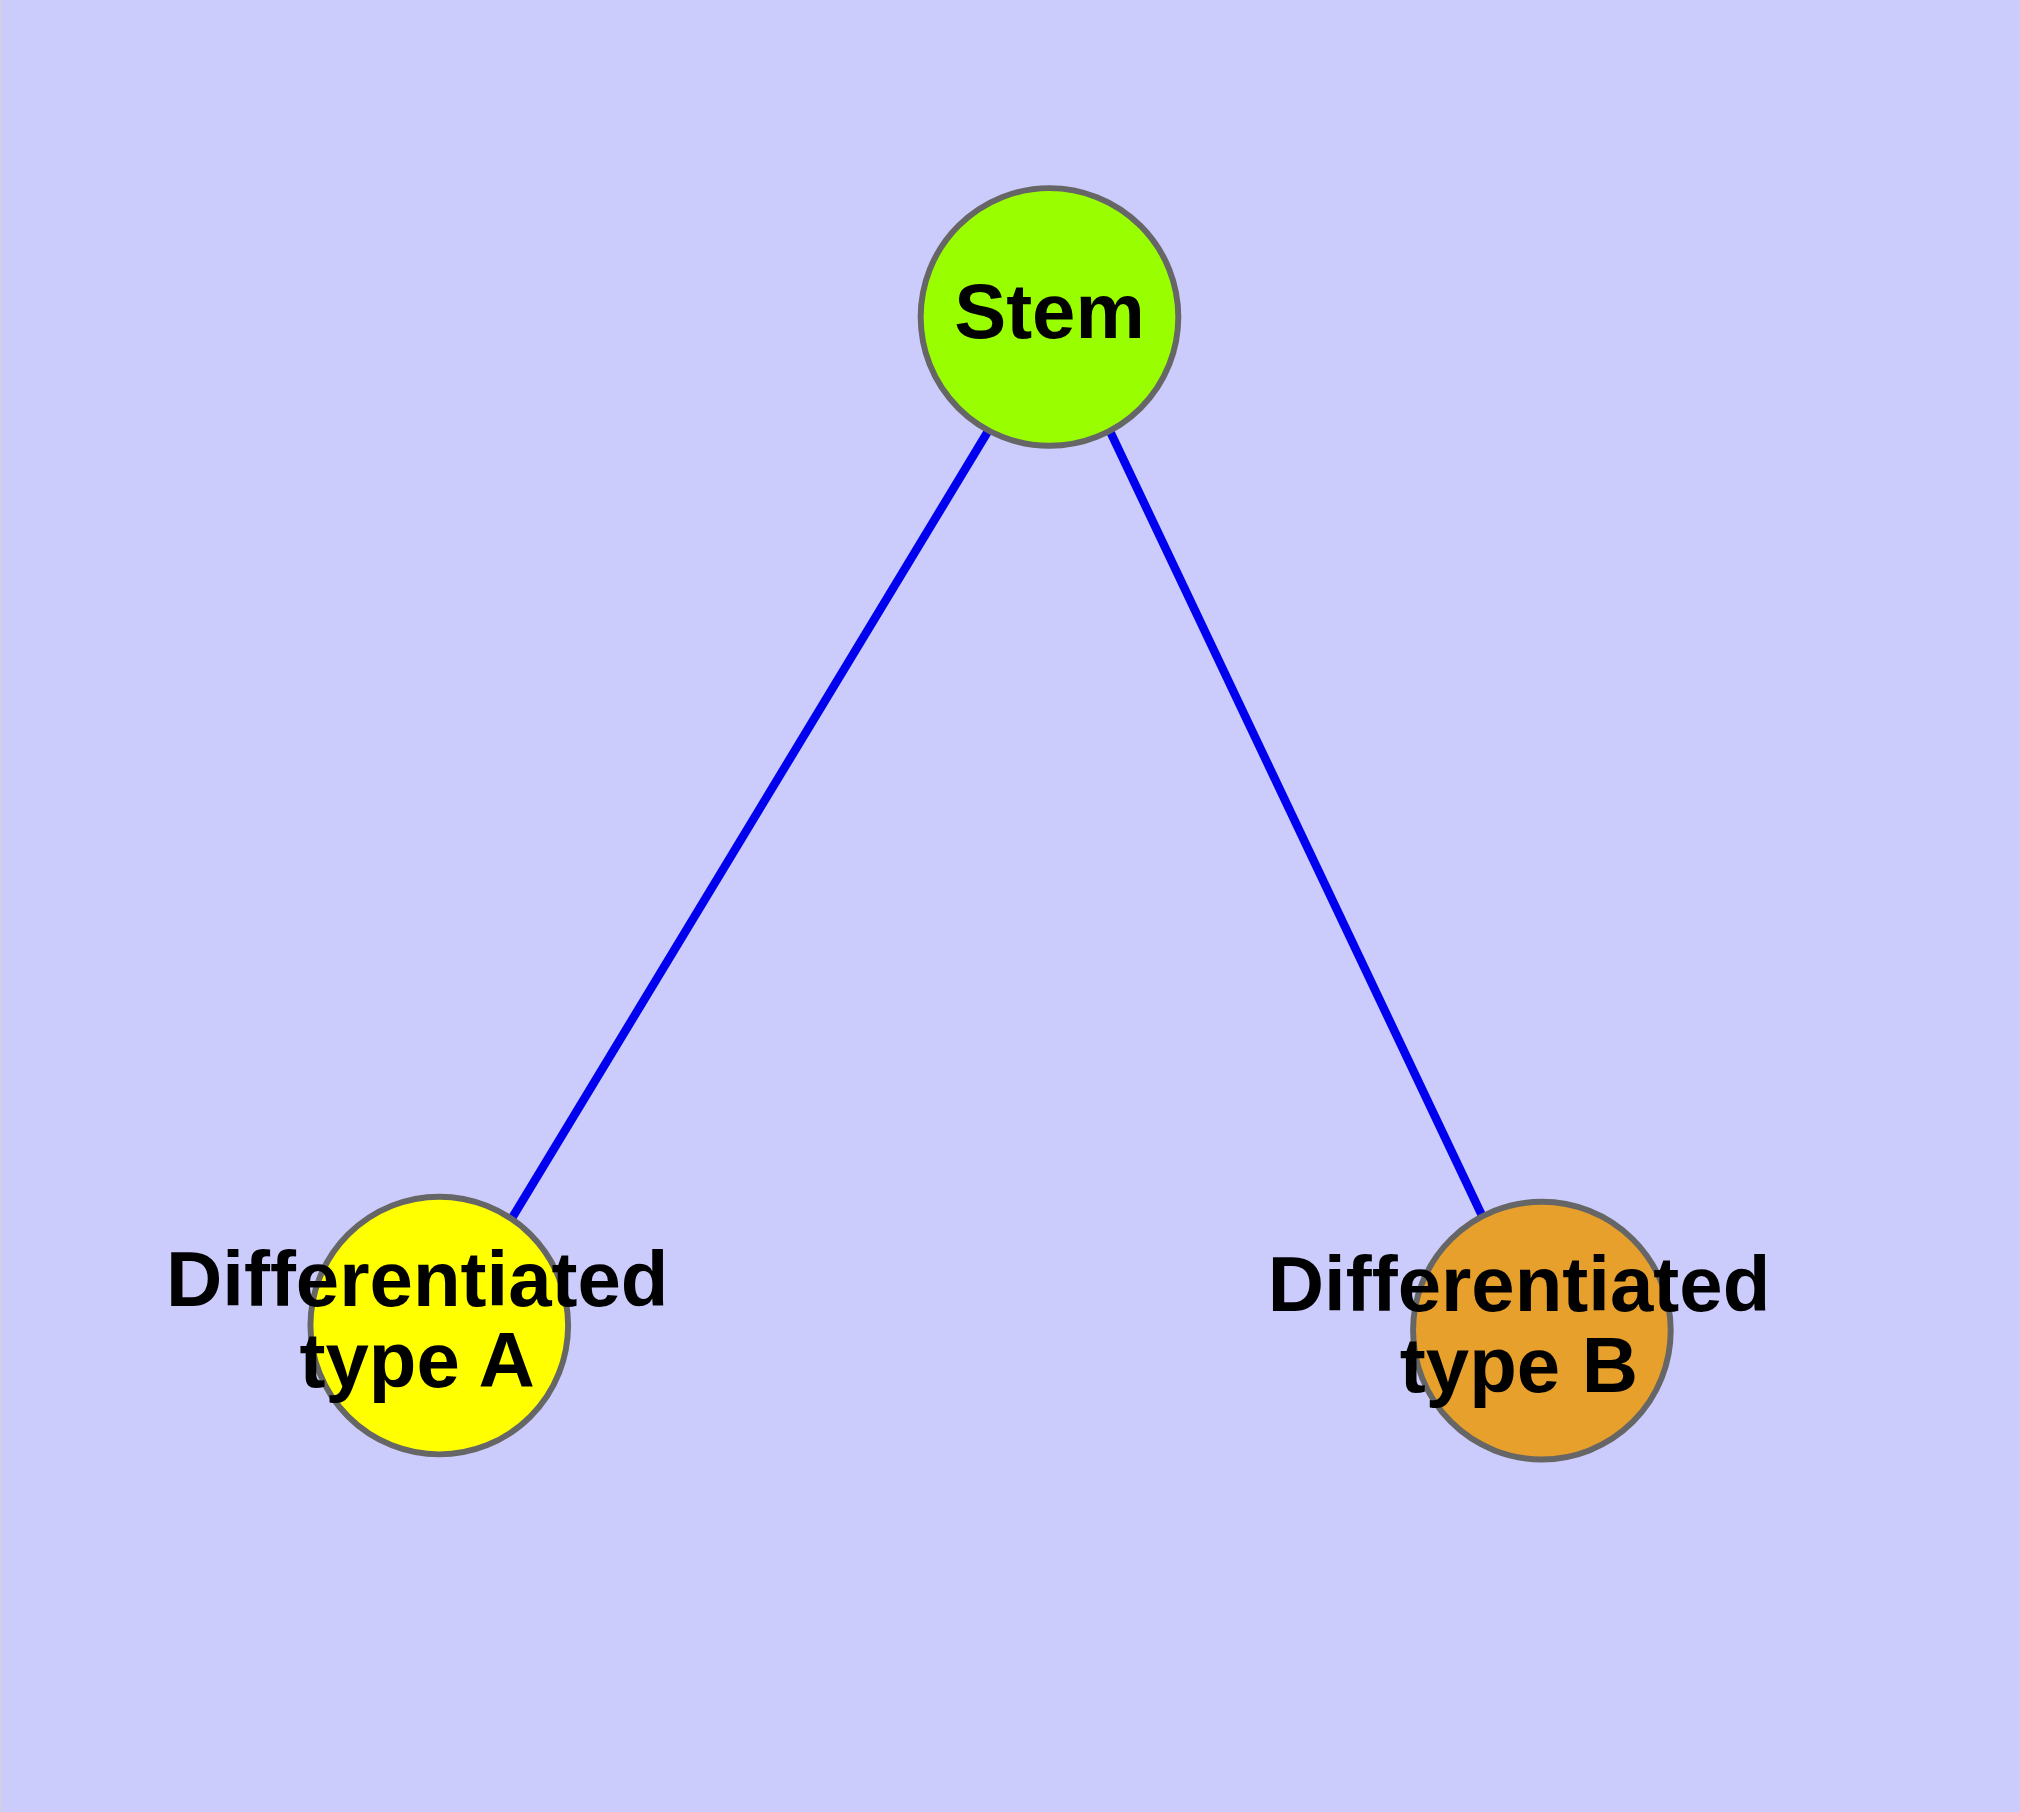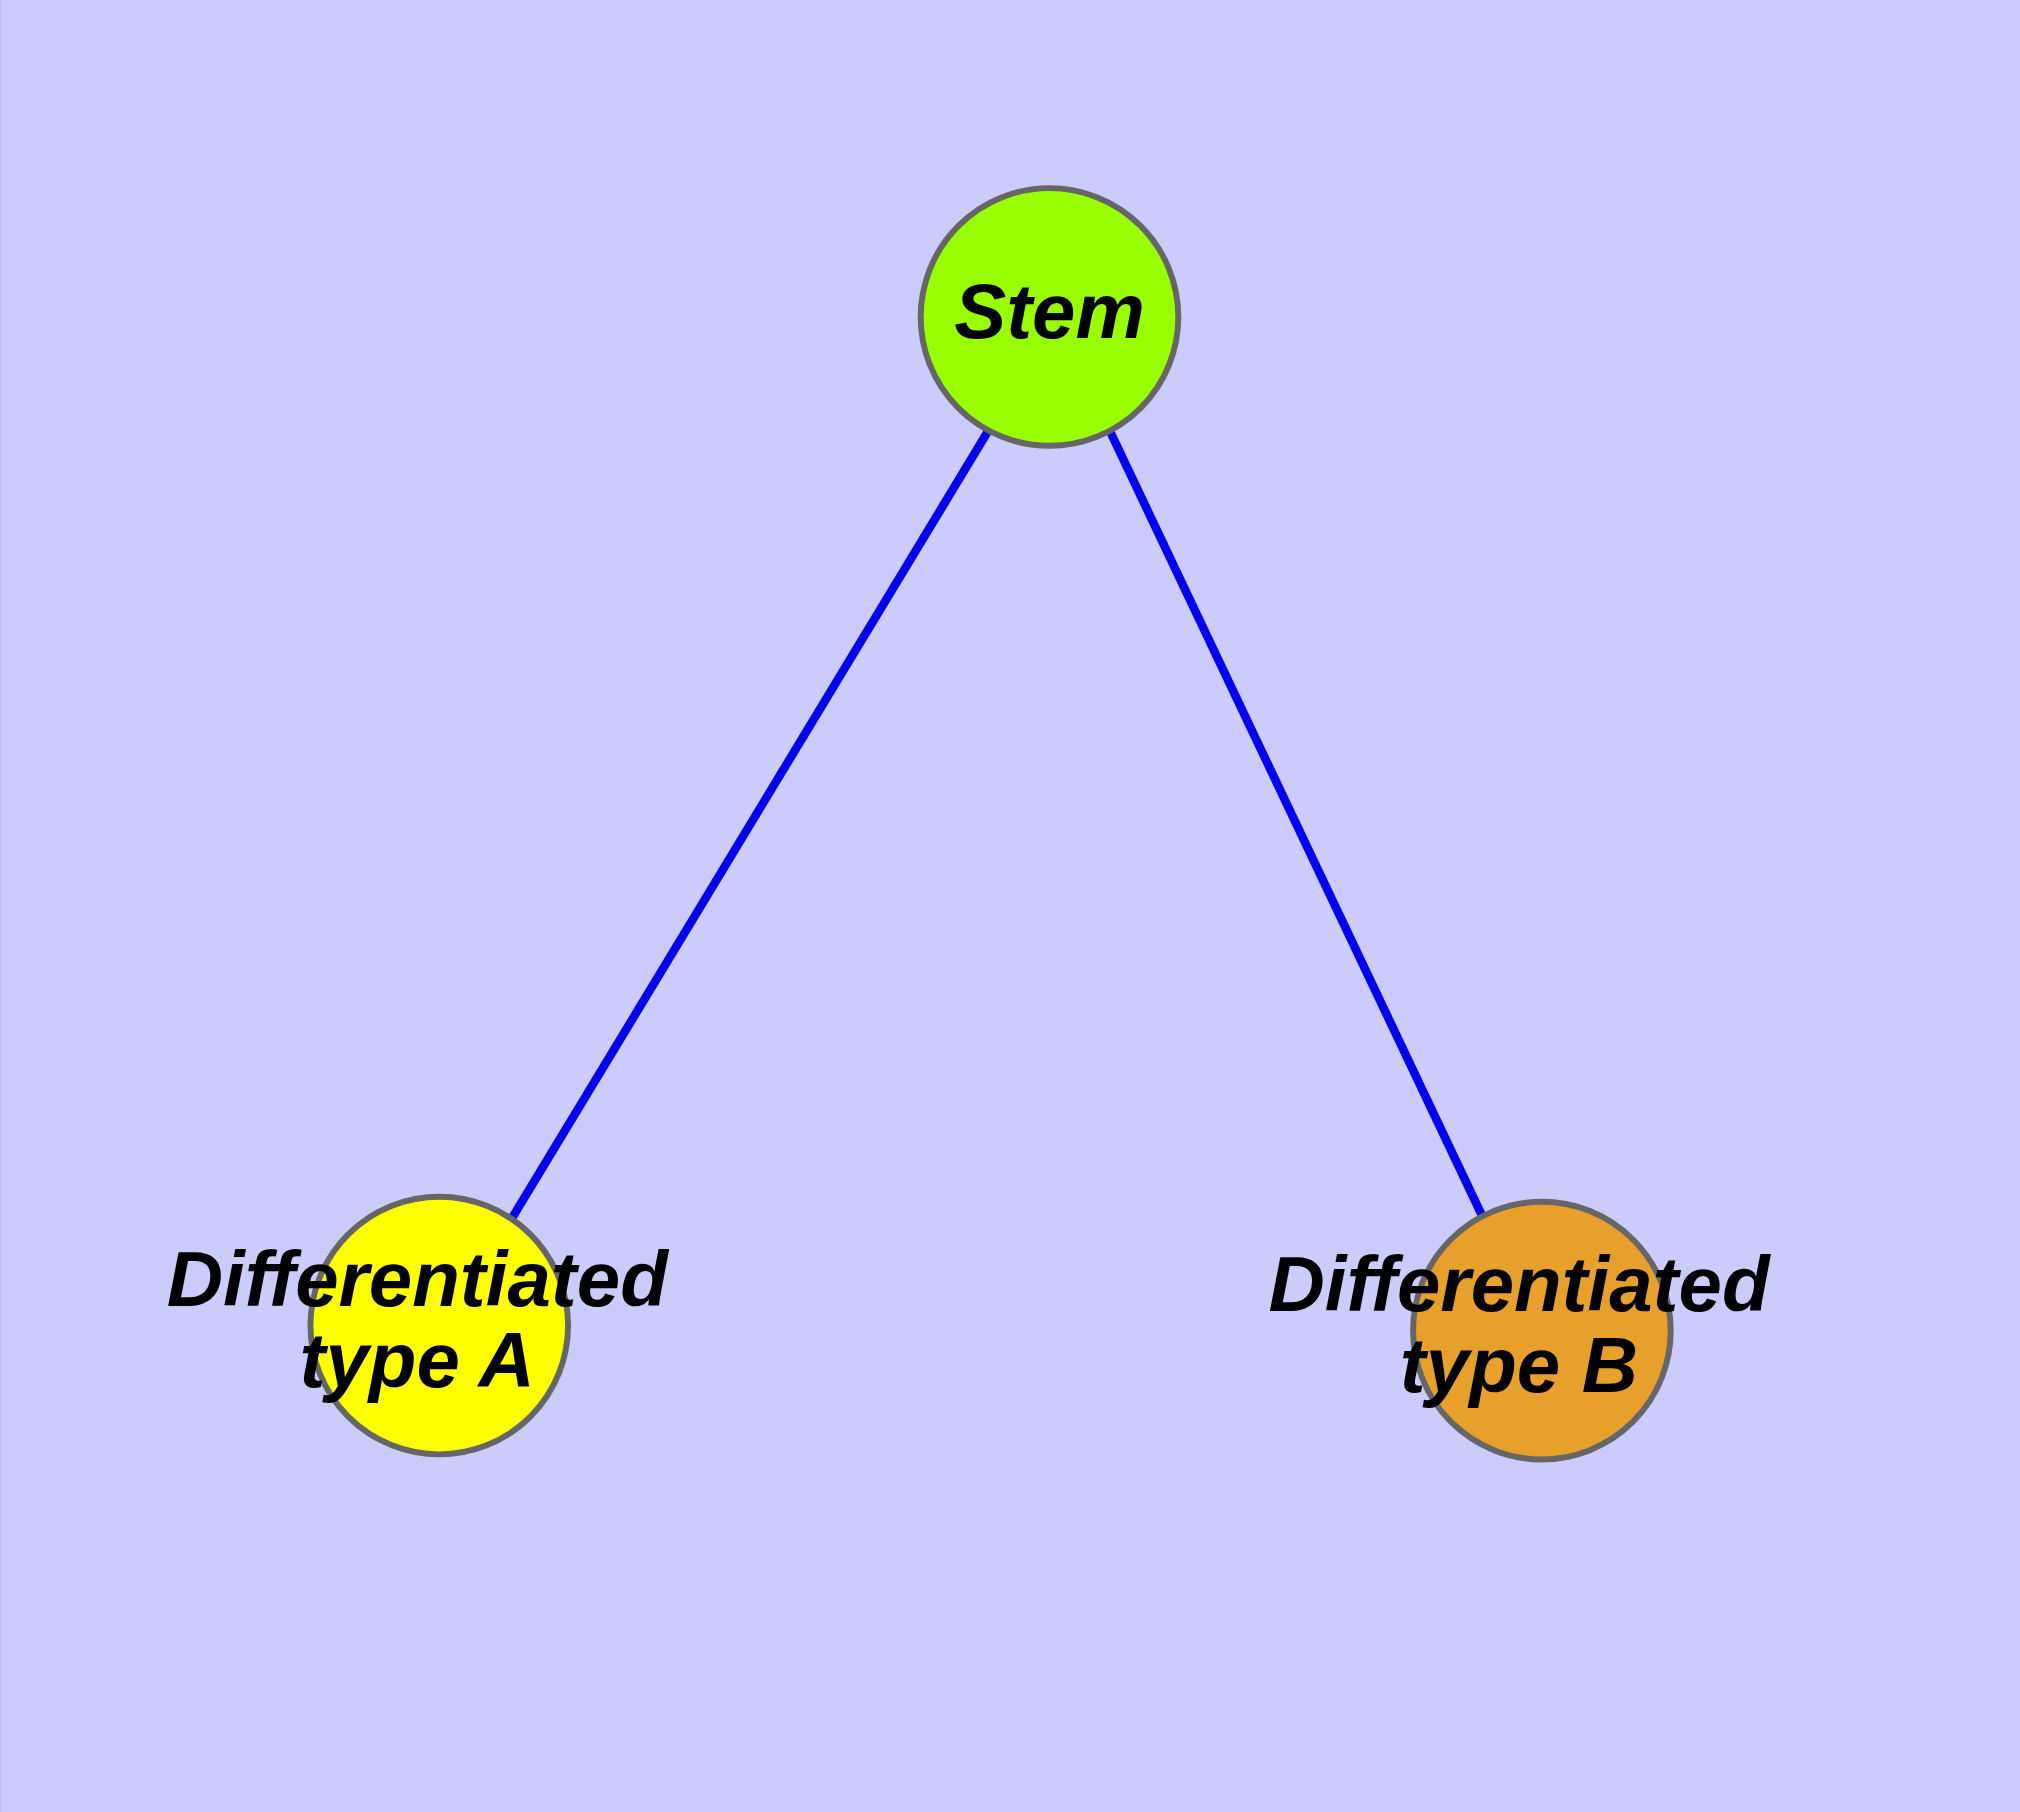--- a/index.html
+++ b/index.html
@@ -6,23 +6,22 @@
   html, body {
     margin: 0;
     padding: 0;
     background: #ccccfc;
   }
   #stage {
     position: relative;
     width: 2021px;
     height: 1812px;
     overflow: hidden;
-    background: #a3a3a3;
+    background: #fde047;
     font-family: "Liberation Sans", sans-serif;
-    font-style: italic;
   }
   #graph-svg {
     position: absolute;
     top: 0;
     left: 0;
     width: 2021px;
     height: 1812px;
     display: block;
   }
   .node-label {

